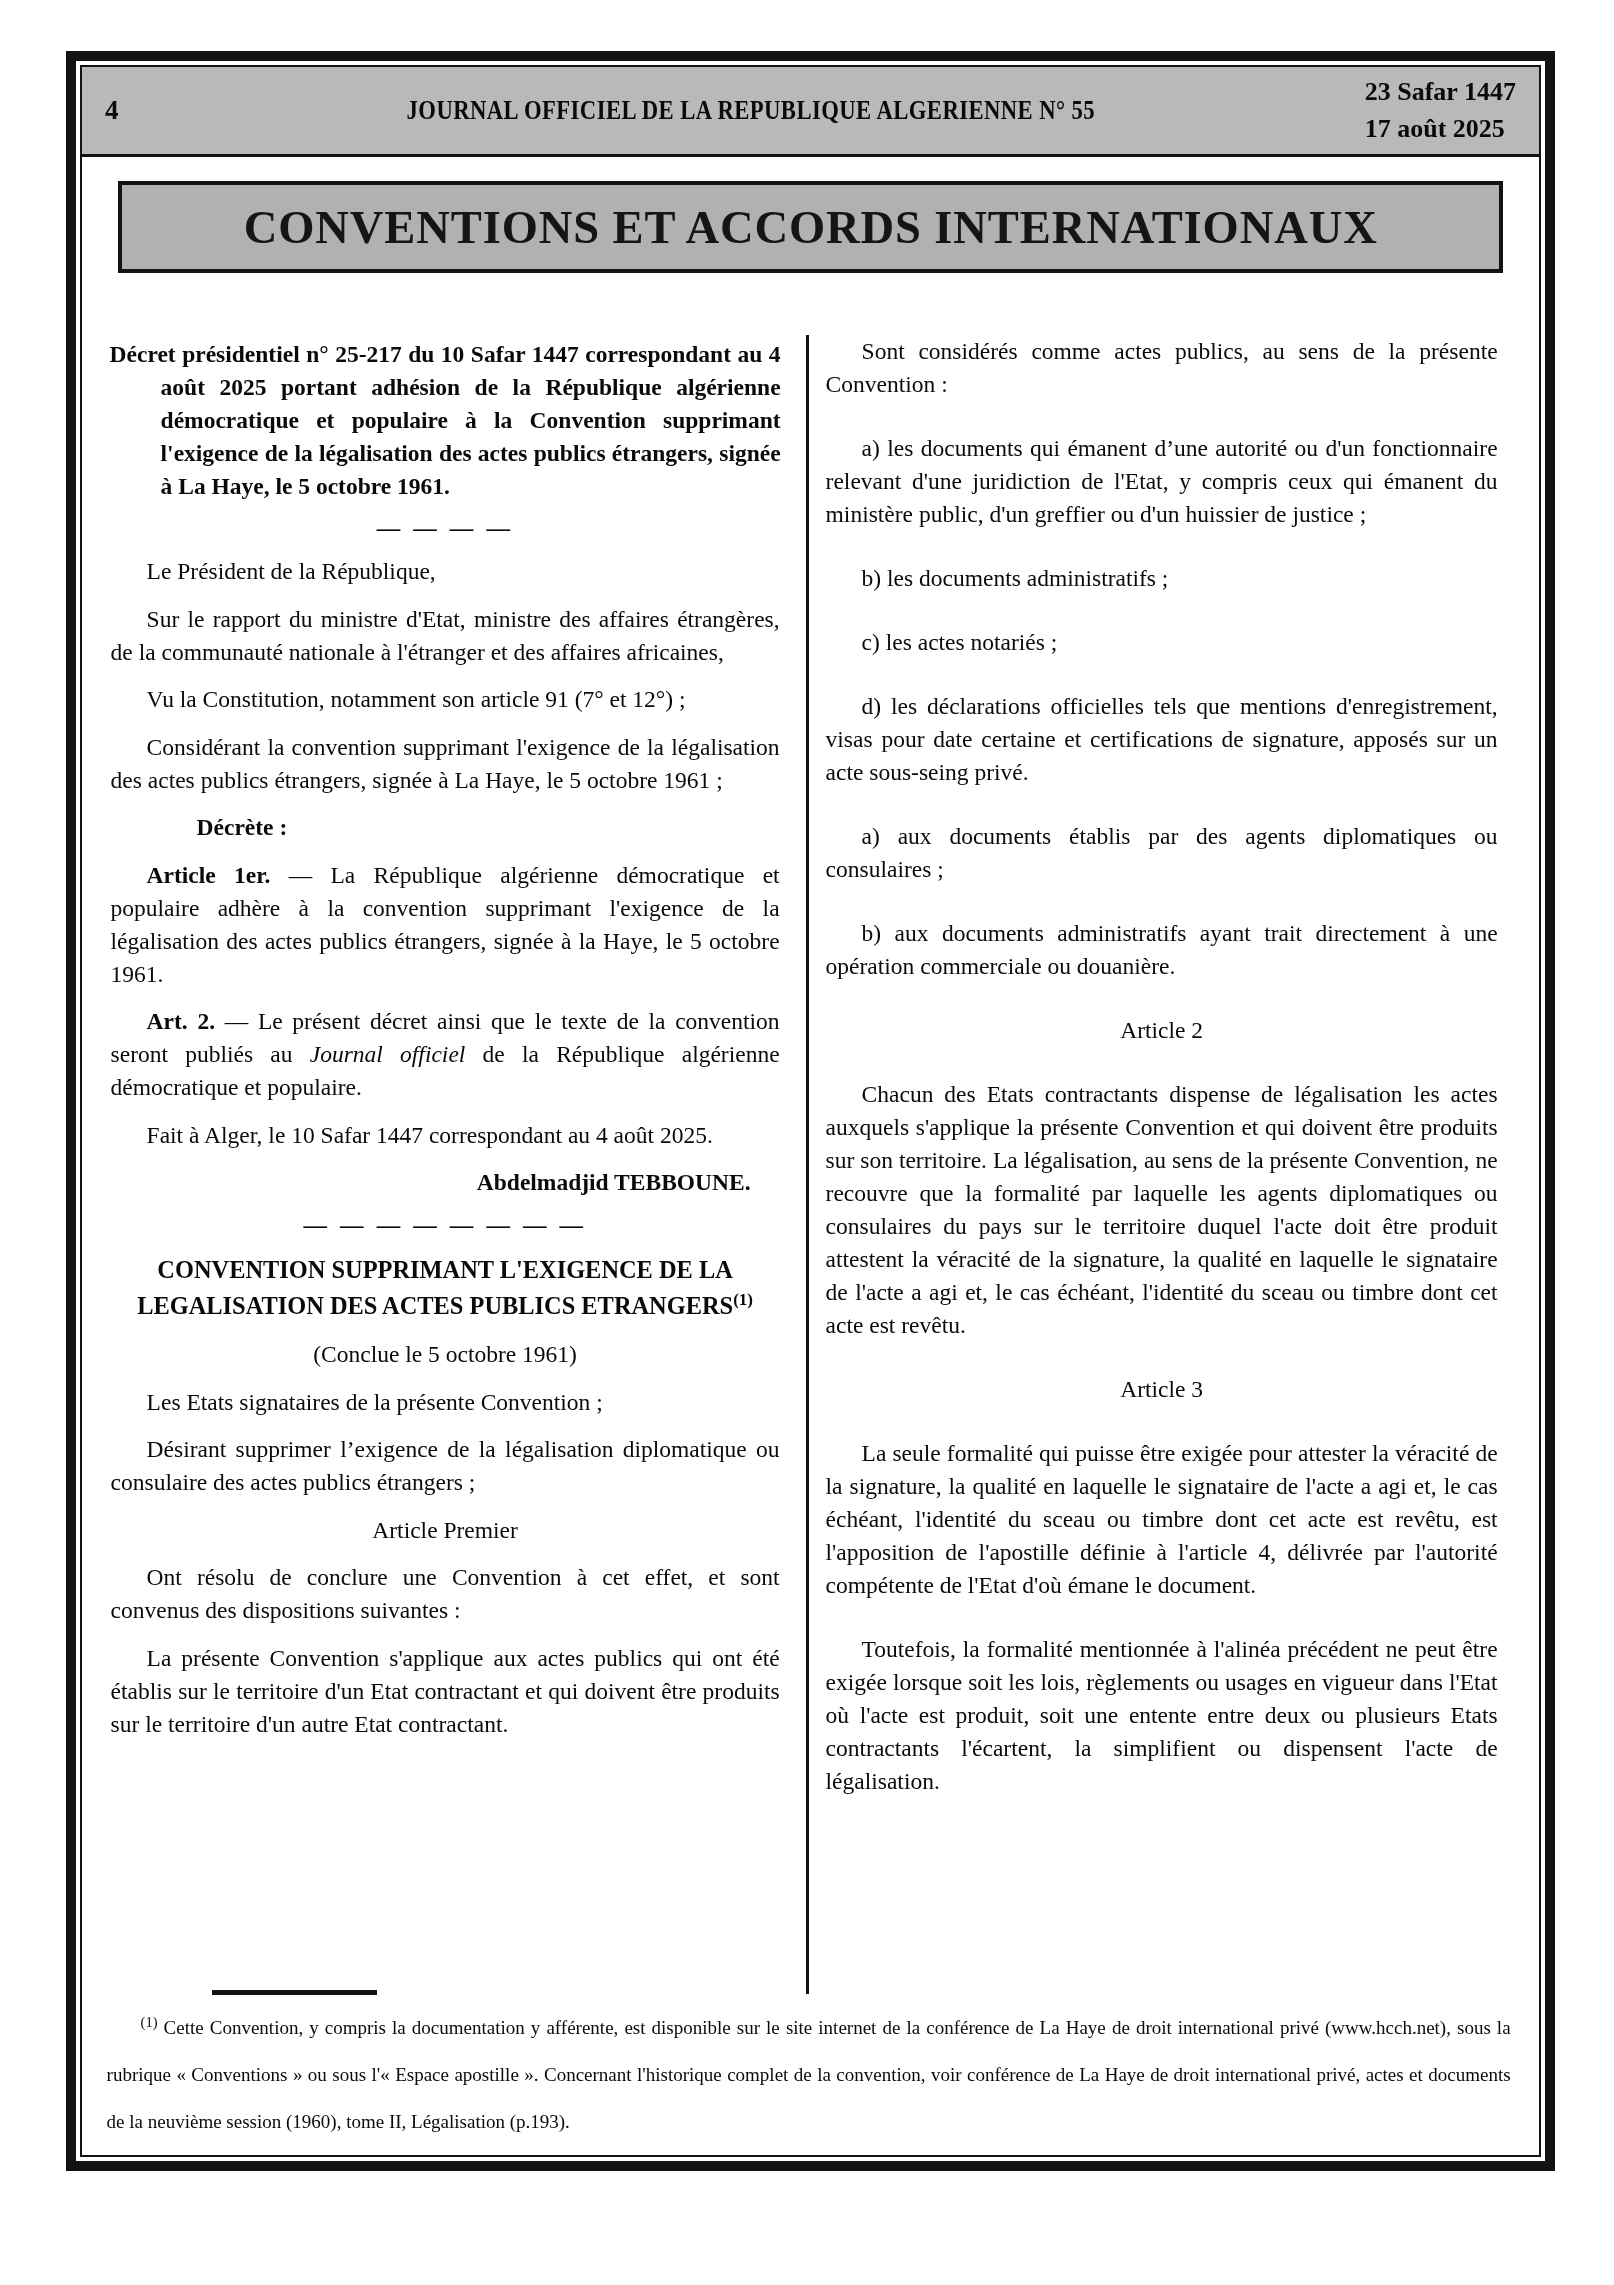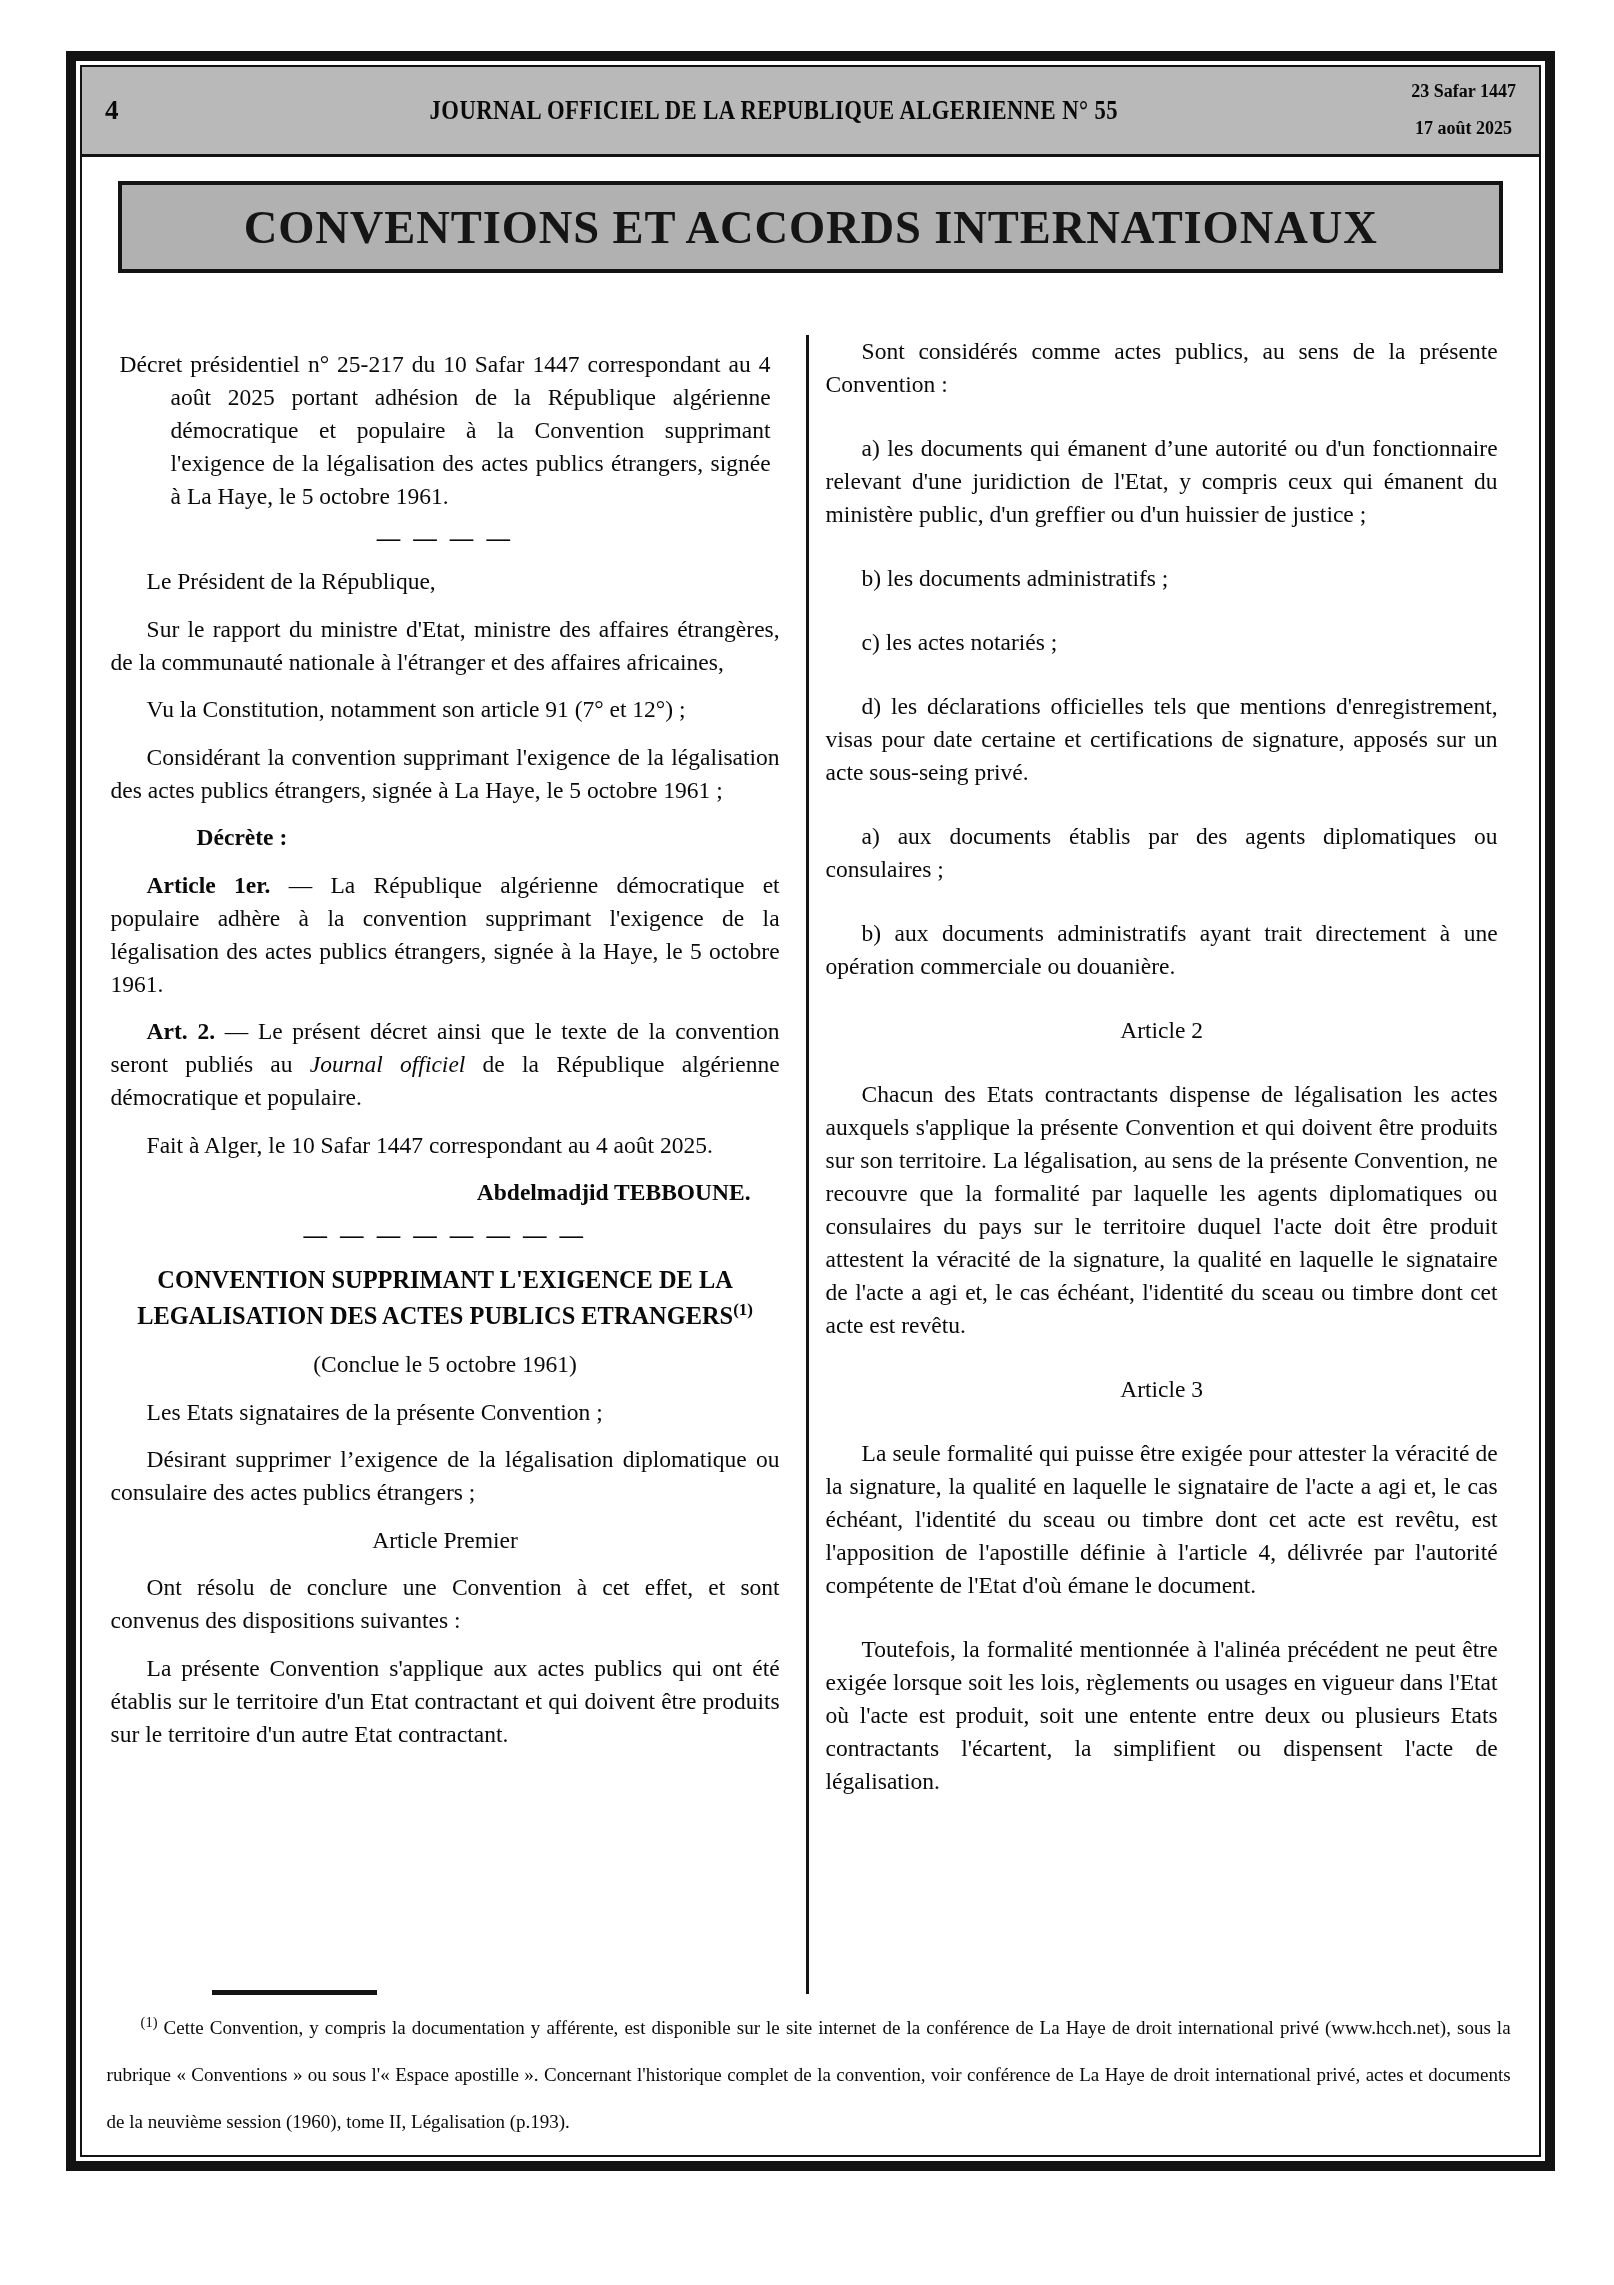--- a/index.html
+++ b/index.html
@@ -20,42 +20,42 @@
   .header-band{
     height:87px;background:#b9b9b9;border-bottom:3.6px solid #131313;
     display:flex;align-items:center;padding:0 23.5px;box-sizing:content-box;
   }
   .page-num{font-size:27px;font-weight:bold;width:63px;}
   .journal-title-wrap{flex:1;text-align:center;overflow:hidden;}
   .journal-title{
     display:inline-block;font-size:27px;font-weight:bold;white-space:nowrap;
     transform:scaleX(0.84);letter-spacing:0.5px;
   }
-  .header-dates{text-align:center;font-size:18px;font-weight:bold;line-height:37px;white-space:nowrap;margin-left:32px;}
+  .header-dates{text-align:left;font-size:26px;font-weight:bold;line-height:37px;white-space:nowrap;margin-left:32px;}
   
   .banner{
     margin:24px 36px 0;height:92px;background:#b1b1b1;
     border:4.5px solid #131313;box-sizing:border-box;
     display:flex;align-items:center;justify-content:center;
   }
   .banner-title{
     display:inline-block;font-size:47px;font-weight:bold;white-space:nowrap;
     letter-spacing:0.9px;transform:scaleX(0.99);color:#151515;
   }
   
   .col{position:absolute;top:268px;font-size:23.5px;line-height:33px;}
   .col-left{left:25px;width:677px;}
   .col-right{left:740px;width:680px;}
   .col-divider{position:absolute;left:724px;top:268px;width:3.6px;height:1659px;background:#131313;}
   .p{margin:4px;text-align:justify;text-indent:36px;}
   .col-left .p{margin-top:14.5px;}
   .col-right .p{margin-top:31px;}
   .col-right .p.first{margin-top:0;}
   .decree-title{
-    margin:13px;font-weight:normal;text-align:justify;
+    margin:3px;font-weight:bold;text-align:justify;
     padding-left:51px;text-indent:-51px;line-height:33px;
   }
   .dash-sep{margin:13.6px 0 0;text-align:center;font-weight:bold;letter-spacing:3.6px;
     line-height:23.5px;text-indent:0;white-space:nowrap;overflow:hidden;}
   .p-president{margin-top:18px;}
   .decrete{margin:22px 0 0 90px;font-weight:bold;text-indent:0;text-align:left;}
   .art-para{margin-top:22px;}
   .bold{font-weight:bold;}
   .italic{font-style:italic;}
   .p-fait{margin-top:20px;}

